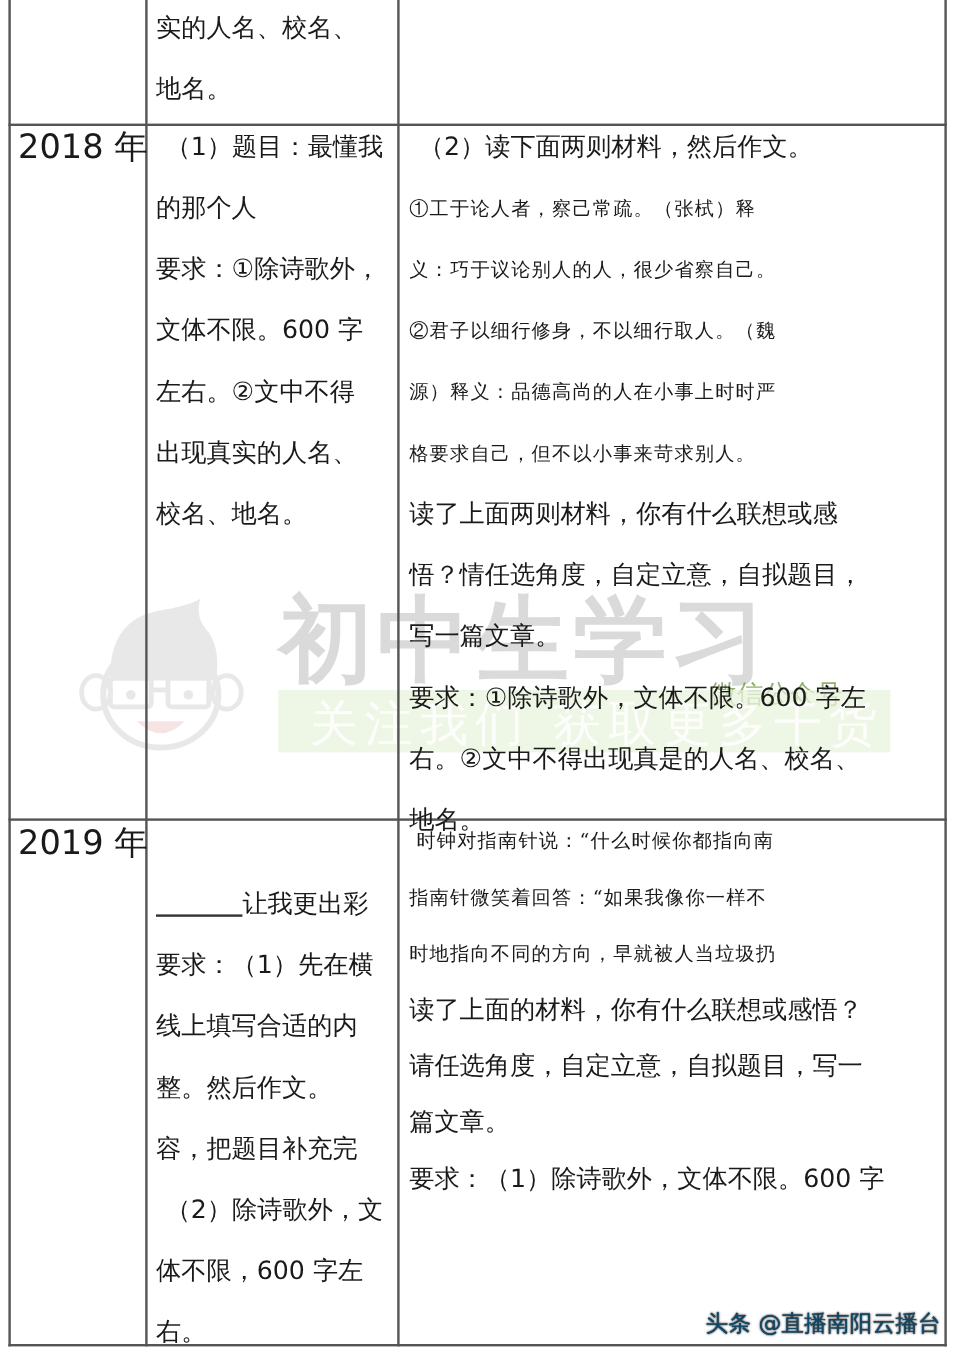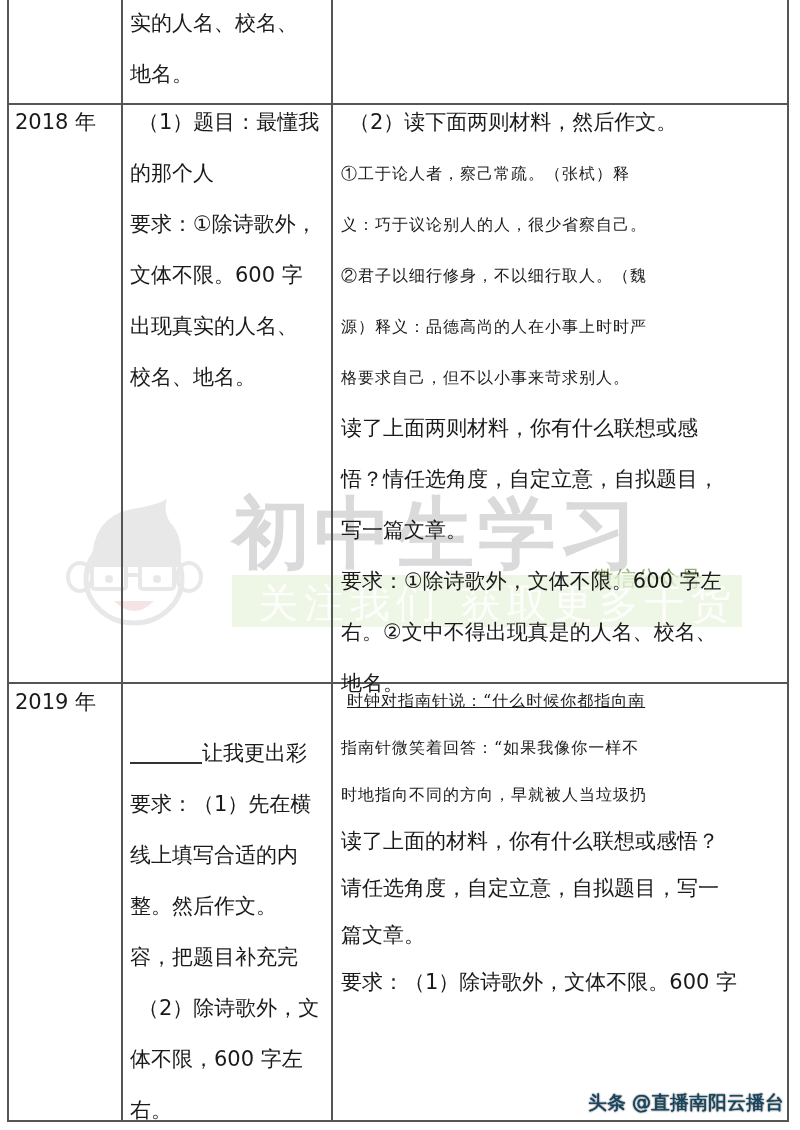--- a/index.html
+++ b/index.html
@@ -4,21 +4,21 @@
   <style>
     html, body { margin: 0; padding: 0; background: #ffffff; }
     body { width: 800px; height: 1130px; position: relative; overflow: hidden;
            font-family: "DejaVu Sans", "Liberation Sans", sans-serif; color: #1a1a1a; }
     .sheet { position: absolute; left: 0; top: 0; width: 800px; height: 1130px; }
     .vline { position: absolute; width: 2px; background: #555; }
     .hline { position: absolute; height: 2px; background: #555; }
     .cell { position: absolute; font-size: 21px; line-height: 51px; }
     .line { white-space: nowrap; height: 51px; }
     .kai { font-family: "DejaVu Serif", "Liberation Serif", serif; font-size: 16px; letter-spacing: 1px; }
-    .year { font-size: 21px; font-weight: normal; }
+    .year { font-size: 28px; font-weight: normal; }
     .blank { display: inline-block; width: 72px; border-bottom: 2px solid #333; height: 28px; vertical-align: -4px; }
 
     
     .wm-face { position: absolute; left: 62px; top: 497px; width: 145px; height: 130px; opacity: 0.22; }
     .wm-big { position: absolute; left: 232px; top: 482px; font-family: "DejaVu Serif", serif; font-size: 78px;
               font-weight: bold; color: #bdbdbd; opacity: 0.55; letter-spacing: 4px; white-space: nowrap; }
     .wm-small { position: absolute; left: 592px; top: 532px; font-family: "DejaVu Serif", serif; font-size: 22px;
                 color: #4d7c0f; opacity: 0.6; white-space: nowrap; margin-top: 32px; }
     .wm-band { position: absolute; left: 232px; top: 575px; width: 510px; height: 52px; background: #e8f3dc; opacity: 0.75; }
     .wm-band-text { position: absolute; left: 258px; top: 576px; font-size: 40px; color: #ffffff; opacity: 0.9;
@@ -60,20 +60,21 @@
     <div class="line">实的人名、校名、</div>
     <div class="line">地名。</div>
   </div>
 
   <div class="cell year" style="left:15px; top:97px;">2018 年</div>
   <div class="cell" style="left:130px; top:97px; width:200px;">
     <div class="line" style="padding-left:8px;">（1）题目：最懂我</div>
     <div class="line">的那个人</div>
     <div class="line">要求：①除诗歌外，</div>
     <div class="line">文体不限。600 字</div>
+    <div class="line">左右。②文中不得</div>
     <div class="line">出现真实的人名、</div>
     <div class="line">校名、地名。</div>
   </div>
   <div class="cell" style="left:341px; top:97px; width:445px;">
     <div class="line" style="padding-left:8px;">（2）读下面两则材料，然后作文。</div>
     <div class="line kai">①工于论人者，察己常疏。（张栻）释</div>
     <div class="line kai">义：巧于议论别人的人，很少省察自己。</div>
     <div class="line kai">②君子以细行修身，不以细行取人。（魏</div>
     <div class="line kai">源）释义：品德高尚的人在小事上时时严</div>
     <div class="line kai">格要求自己，但不以小事来苛求别人。</div>
@@ -92,21 +93,21 @@
     </div>
     <div class="line">要求：（1）先在横</div>
     <div class="line">线上填写合适的内</div>
     <div class="line">整。然后作文。</div>
     <div class="line">容，把题目补充完</div>
     <div class="line" style="padding-left:8px;">（2）除诗歌外，文</div>
     <div class="line">体不限，600 字左</div>
     <div class="line">右。</div>
   </div>
   <div class="cell" style="left:341px; top:677px; width:445px; line-height:47px;">
-    <div class="line kai" style="height:47px; padding-left:6px;text-decoration:underline;">时钟对指南针说：“什么时候你都指向南</div>
+    <div class="line kai" style="height:47px; padding-left:6px;">时钟对指南针说：“什么时候你都指向南</div>
     <div class="line kai" style="height:47px;">指南针微笑着回答：“如果我像你一样不</div>
     <div class="line kai" style="height:47px;">时地指向不同的方向，早就被人当垃圾扔</div>
     <div class="line" style="height:47px;">读了上面的材料，你有什么联想或感悟？</div>
     <div class="line" style="height:47px;">请任选角度，自定立意，自拟题目，写一</div>
     <div class="line" style="height:47px;">篇文章。</div>
     <div class="line" style="height:47px;">要求：（1）除诗歌外，文体不限。600 字</div>
   </div>
 
   <div class="footer-wm">头条 @直播南阳云播台</div>
 </div>

